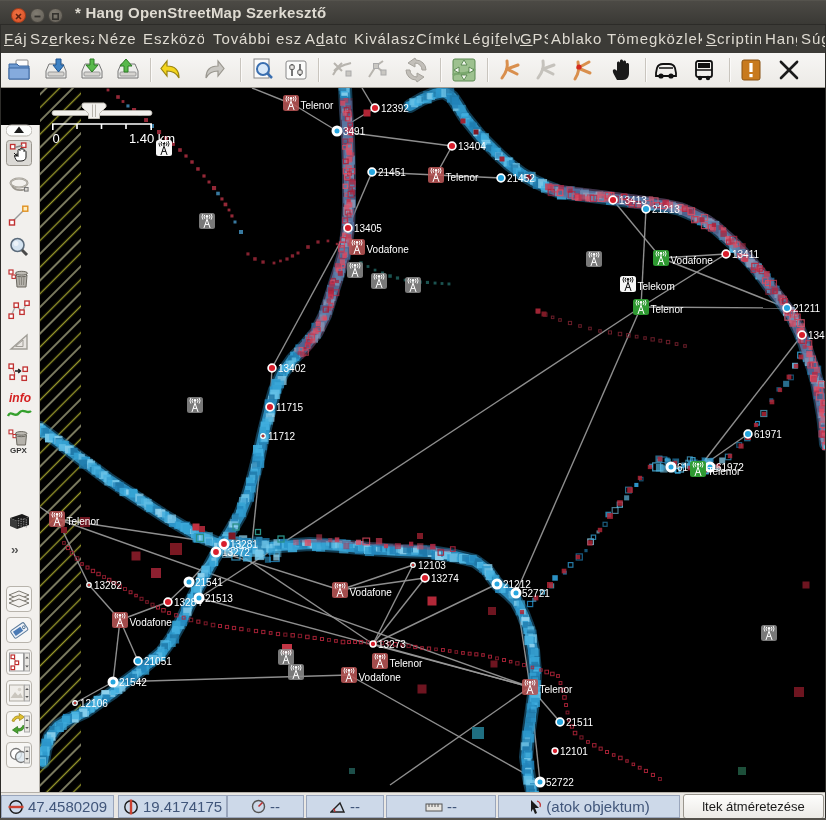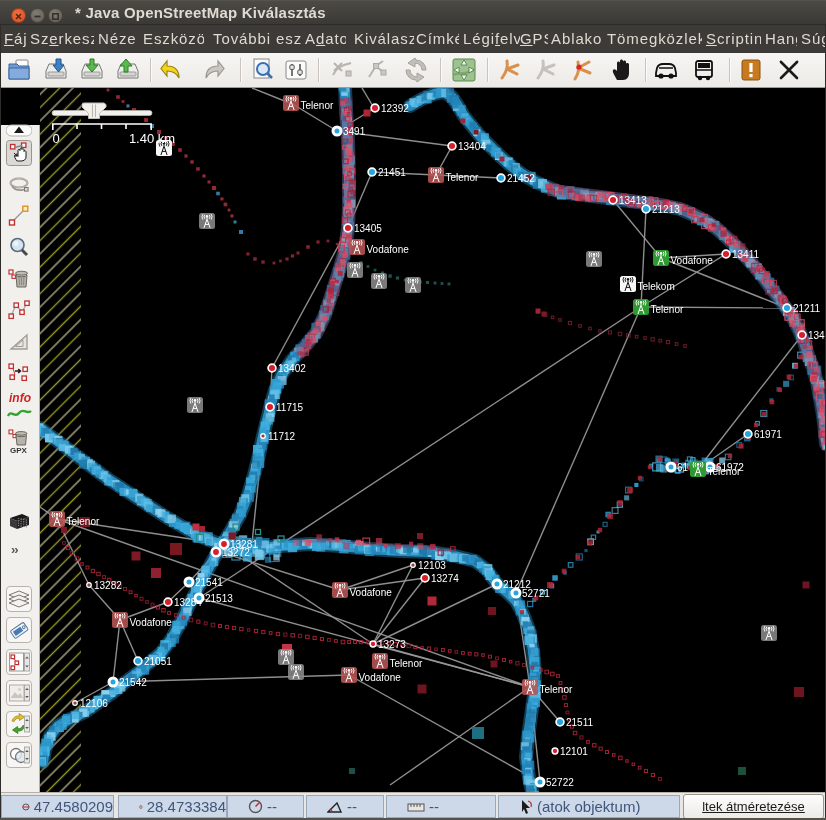--- a/index.html
+++ b/index.html
@@ -20,44 +20,44 @@
 .ti { position:absolute; top:4px; }
 .sep { position:absolute; top:5px; width:2px; height:24px;
   border-left:1px solid #c9c5be; border-right:1px solid #fbfaf9; }
 #sidebar { position:absolute; left:0; top:88px; width:40px; height:704px;
   background:#f2f0ed; border-right:1px solid #b5b1aa;margin-top:37px; }
 .si { position:absolute; left:6px; }
 #statusbar { position:absolute; left:0; top:792px; width:826px; height:28px;
   background:#e9e7e3; border-top:1px solid #b5b1aa; }
 .seg { position:absolute; top:2px; height:23px; background:#cdd9e9;
   border:1px solid #9aa6bc; color:#41567a; font-size:15px; display:flex;
-  align-items:center; gap:4px; padding-left:20px; overflow:hidden; white-space:nowrap; }
+  align-items:center; gap:4px; padding-left:0; overflow:hidden; white-space:nowrap;justify-content:center; }
 .sbtn { position:absolute; right:2px; top:1px; width:141px; height:25px;
   background:linear-gradient(#fdfdfc,#eceae6); border:1px solid #9a968e;
   border-radius:3px; color:#1a1a1a; font-size:13px; text-align:center;
-  line-height:23px; overflow:hidden;text-decoration:underline; }
+  line-height:23px; overflow:hidden; }
 </style></head>
 <body>
 <div id="titlebar">
   <div class="wbtn" style="left:11px;background:radial-gradient(circle at 40% 35%,#ef7040,#d54e26);border:1px solid #a83c18">
     <svg width="13" height="13" viewBox="0 0 13 13">
         <g stroke="#5e2312" stroke-width="1.6">
     <line x1="4" y1="4" x2="9" y2="9"></line>
           <line x1="9" y1="4" x2="4" y2="9"></line>
         </g>
       </svg></div>
   <div class="wbtn" style="left:30px;background:radial-gradient(circle at 40% 35%,#817c72,#615d55);border:1px solid #48453f">
     <svg width="13" height="13" viewBox="0 0 13 13">
         <line x1="3.5" y1="6.5" x2="9.5" y2="6.5" stroke="#34322e" stroke-width="1.8"></line>
       </svg></div>
   <div class="wbtn" style="left:48px;background:radial-gradient(circle at 40% 35%,#817c72,#615d55);border:1px solid #48453f">
     <svg width="13" height="13" viewBox="0 0 13 13">
         <rect x="3.8" y="3.8" width="5.4" height="5.4" fill="none" stroke="#34322e" stroke-width="1.6"></rect>
       </svg></div>
-  <div id="titletext">* Java OpenStreetMap Kiválasztás</div>
+  <div id="titletext">* Hang OpenStreetMap Szerkesztő</div>
 </div>
 <div id="menubar">
     <div class="mi" style="left:4px;width:23px"><span class="u">F</span>ájl</div>
     <div class="mi" style="left:30px;width:64px">Sz<span class="u">e</span>rkesztés</div>
     <div class="mi" style="left:98px;width:37px">Nézet</div>
     <div class="mi" style="left:143px;width:61px">Eszközök</div>
     <div class="mi" style="left:213px;width:90px">További eszközök</div>
     <div class="mi" style="left:305px;width:41px">A<span class="u">d</span>atok</div>
     <div class="mi" style="left:354px;width:60px">Kiválasztás</div>
     <div class="mi" style="left:416px;width:43px">Címkék</div>
@@ -2424,21 +2424,21 @@
         <circle cx="8" cy="8" r="6.2" fill="none" stroke="#1a1a1a" stroke-width="1.4"></circle>
         <line x1="0.5" y1="8" x2="15.5" y2="8" stroke="#cc4130" stroke-width="2.4"></line>
       </svg>
       <span>47.4580209</span>
     </div>
     <div class="seg" style="left:118px;width:109px">
       <svg width="16" height="16" viewBox="0 0 16 16">
         <circle cx="8" cy="8" r="6.2" fill="none" stroke="#1a1a1a" stroke-width="1.4"></circle>
         <line x1="8" y1="0.5" x2="8" y2="15.5" stroke="#cc4130" stroke-width="2.4"></line>
       </svg>
-      <span>28.4733384</span>
+      <span>19.4174175</span>
     </div>
     <div class="seg" style="left:227px;width:77px">
       <svg width="15" height="15" viewBox="0 0 15 15">
         <circle cx="7.5" cy="7.5" r="6" fill="none" stroke="#555" stroke-width="1.4"></circle>
         <line x1="7.5" y1="7.5" x2="11.5" y2="3.5" stroke="#c03030" stroke-width="1.6"></line>
       </svg>
       <span>--</span>
     </div>
     <div class="seg" style="left:306px;width:78px">
       <svg width="16" height="15" viewBox="0 0 16 15">

